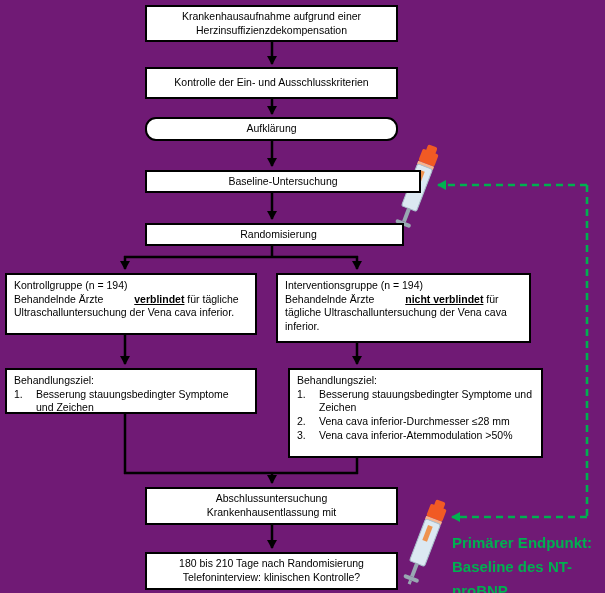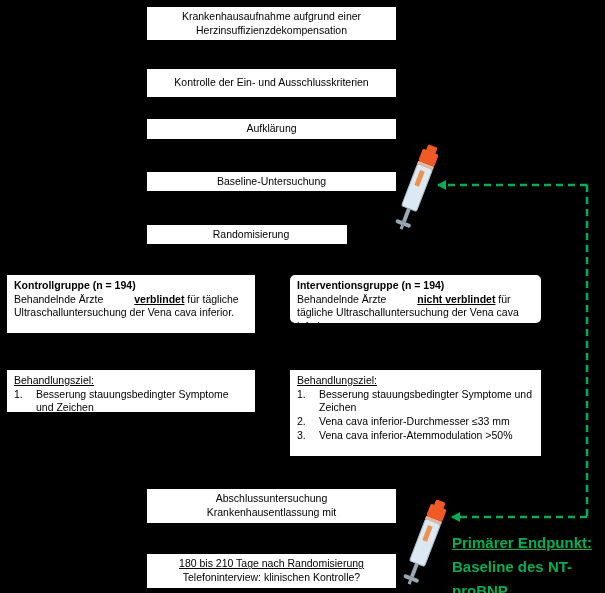--- a/index.html
+++ b/index.html
@@ -1,30 +1,30 @@
 <!DOCTYPE html>
 <html style="--accent-green: #00B050;"><head>
 <meta charset="utf-8">
 <style>
   html,body{margin:0;padding:0;background:#fff;}
   .canvas{
-    position:relative;width:605px;height:593px;background:#000000;overflow:hidden;
+    position:relative;width:605px;height:593px;background:#701a75;overflow:hidden;
     font-family:"Liberation Sans", sans-serif;color:#000;
   }
   .connectors{position:absolute;left:0;top:0;z-index:1;}
   .fbox{
     position:absolute;z-index:2;background:#fff;border:2px solid #000;
     box-sizing:border-box;font-size:10.5px;line-height:1.3;
   }
   .fbox.center{display:flex;flex-direction:column;align-items:center;justify-content:center;text-align:center;}
   .fbox.strong{border-width:2.5px;}
   .fbox.leftpad{padding:4px 7px;text-align:left;}
-  .grp-title{font-weight:bold;}
+  .grp-title{font-weight:normal;}
   .emph{font-weight:bold;text-decoration:underline;margin-left:28px;}
-  .uline{text-decoration:underline;}
+  .uline{}
   .goal-item{display:flex;}
   .goal-item .num{width:22px;flex:0 0 22px;}
   .goal-item .txt{flex:1;}
   .endpoint-note{
     position:absolute;left:452px;top:531px;width:152px;z-index:2;
     color:var(--accent-green,#00B050);font-weight:bold;font-size:15px;line-height:1.6;
   }
   .green-line{stroke:var(--accent-green,#00B050);}
 </style>
 </head>
@@ -86,59 +86,59 @@
 
   <div class="fbox center" style="left:145px;top:5px;width:253px;height:37px;">
     <div>Krankenhausaufnahme aufgrund einer</div>
     <div>Herzinsuffizienzdekompensation</div>
   </div>
 
   <div class="fbox center" style="left:145px;top:67px;width:253px;height:32px;">
     <div>Kontrolle der Ein- und Ausschlusskriterien</div>
   </div>
 
-  <div class="fbox center" style="left:145px;top:117px;width:253px;height:24px;">
+  <div class="fbox center" style="left:145px;top:117px;width:253px;height:24px;border-radius:11px;">
     <div>Aufklärung</div>
   </div>
 
-  <div class="fbox center" style="left:145px;top:170px;width:253px;height:23px;">
+  <div class="fbox center" style="left:145px;top:170px;width:276px;height:23px;">
     <div>Baseline-Untersuchung</div>
   </div>
 
-  <div class="fbox center" style="left:145px;top:223px;width:204px;height:23px;padding-left:8px;">
+  <div class="fbox center" style="left:145px;top:223px;width:259px;height:23px;padding-left:8px;">
     <div>Randomisierung</div>
   </div>
 
   <div class="fbox strong leftpad" style="left:5px;top:273px;width:252px;height:62px;">
     <div class="grp-title">Kontrollgruppe (n = 194)</div>
     <div><span>Behandelnde Ärzte </span><span class="emph">verblindet</span><span> für tägliche Ultraschalluntersuchung der Vena cava inferior.</span></div>
   </div>
 
-  <div class="fbox strong leftpad" style="left:288px;top:273px;width:255px;height:52px;border-radius:7px;">
+  <div class="fbox strong leftpad" style="left:276px;top:273px;width:255px;height:70px;">
     <div class="grp-title">Interventionsgruppe (n = 194)</div>
     <div><span>Behandelnde Ärzte </span><span class="emph">nicht verblindet</span><span> für tägliche Ultraschalluntersuchung der Vena cava inferior.</span></div>
   </div>
 
   <div class="fbox strong leftpad" style="left:5px;top:368px;width:252px;height:46px;">
     <div class="uline">Behandlungsziel:</div>
     <div class="goal-item">
       <span class="num">1.</span>
       <span class="txt">Besserung stauungsbedingter Symptome und Zeichen</span>
     </div>
   </div>
 
   <div class="fbox strong leftpad" style="left:288px;top:368px;width:255px;height:90px;">
     <div class="uline">Behandlungsziel:</div>
     <div class="goal-item">
       <span class="num">1.</span>
       <span class="txt">Besserung stauungsbedingter Symptome und Zeichen</span>
     </div>
     <div class="goal-item">
       <span class="num">2.</span>
-      <span class="txt">Vena cava inferior-Durchmesser ≤33 mm</span>
+      <span class="txt">Vena cava inferior-Durchmesser ≤28 mm</span>
     </div>
     <div class="goal-item">
       <span class="num">3.</span>
       <span class="txt">Vena cava inferior-Atemmodulation &gt;50%</span>
     </div>
   </div>
 
   <div class="fbox center" style="left:145px;top:487px;width:253px;height:38px;">
     <div>Abschlussuntersuchung</div>
     <div>Krankenhausentlassung mit</div>

